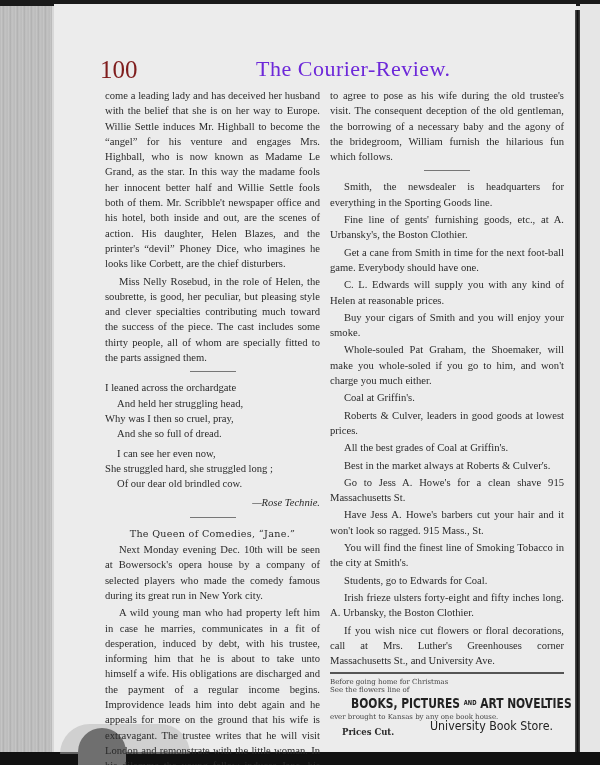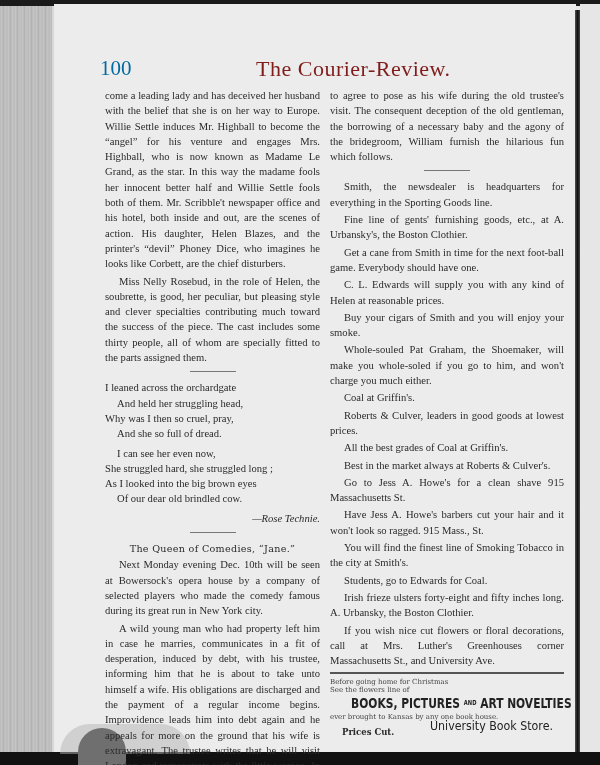--- a/index.html
+++ b/index.html
@@ -28,22 +28,22 @@
   .thumb {
     position: absolute; left: 78px; top: 728px; width: 48px; height: 50px;
     border-radius: 24px 24px 0 0; background: #6f6f6f;
   }
   .thumb-shadow {
     position: absolute; left: 60px; top: 724px; width: 130px; height: 30px;
     border-radius: 60px 60px 0 0; background: rgba(180,180,180,0.5);
   }
 
   .header { position: absolute; left: 100px; top: 56px; width: 470px; height: 28px; }
-  .page-number { position: absolute; left: 0; top: 0; font-size: 21px; color: #0369a1; }
-  .journal-title { position: absolute; left: 156px; top: 0; font-size: 22px; letter-spacing: 0.5px; color: #7f1d1d; }
+  .page-number { position: absolute; left: 0; top: 0; font-size: 25px; color: #7f1d1d; }
+  .journal-title { position: absolute; left: 156px; top: 0; font-size: 22px; letter-spacing: 0.5px; color: #6d28d9; }
 
   .col { position: absolute; font-size: 10.6px; line-height: 15.3px; text-align: justify; }
   .col-left { left: 105px; top: 88px; width: 215px; }
   .col-right { left: 330px; top: 88px; width: 234px; }
   .col p { margin: 0 0 2px 0; text-indent: 14px; }
   .col p.noindent { text-indent: 0; }
   .rule { width: 46px; height: 1px; background: #777; margin: 6px auto 8px auto; }
   .poem { margin-left: 0; text-align: left; }
   .poem .line { display: block; white-space: nowrap; }
   .poem .ind { padding-left: 12px; }
@@ -85,21 +85,20 @@
   <div class="poem">
     <div class="stanza">
       <span class="line">I leaned across the orchardgate</span>
       <span class="line ind">And held her struggling head,</span>
       <span class="line">Why was I then so cruel, pray,</span>
       <span class="line ind">And she so full of dread.</span>
     </div>
     <div class="stanza">
       <span class="line ind">I can see her even now,</span>
       <span class="line">She struggled hard, she struggled long ;</span>
-      <span class="line">As I looked into the big brown eyes</span>
       <span class="line ind">Of our dear old brindled cow.</span>
     </div>
     <span class="attribution">—Rose Technie.</span>
   </div>
   <div class="rule"></div>
   <div class="article-title">The Queen of Comedies, “Jane.”</div>
   <p>Next Monday evening Dec. 10th will be seen at Bowersock's opera house by a company of selected players who made the comedy famous during its great run in New York city.</p>
   <p>A wild young man who had property left him in case he marries, communicates in a fit of desperation, induced by debt, with his trustee, informing him that he is about to take unto himself a wife. His obligations are discharged and the payment of a regular income begins. Improvidence leads him into debt again and he appeals for more on the ground that his wife is extravagant. The trustee writes that he will visit London and remonstrate with the little woman. In his dilemma the young fellow induces Jane, his housemaid who has just been secretly married to William, the man servant,</p>
 </div>
 

